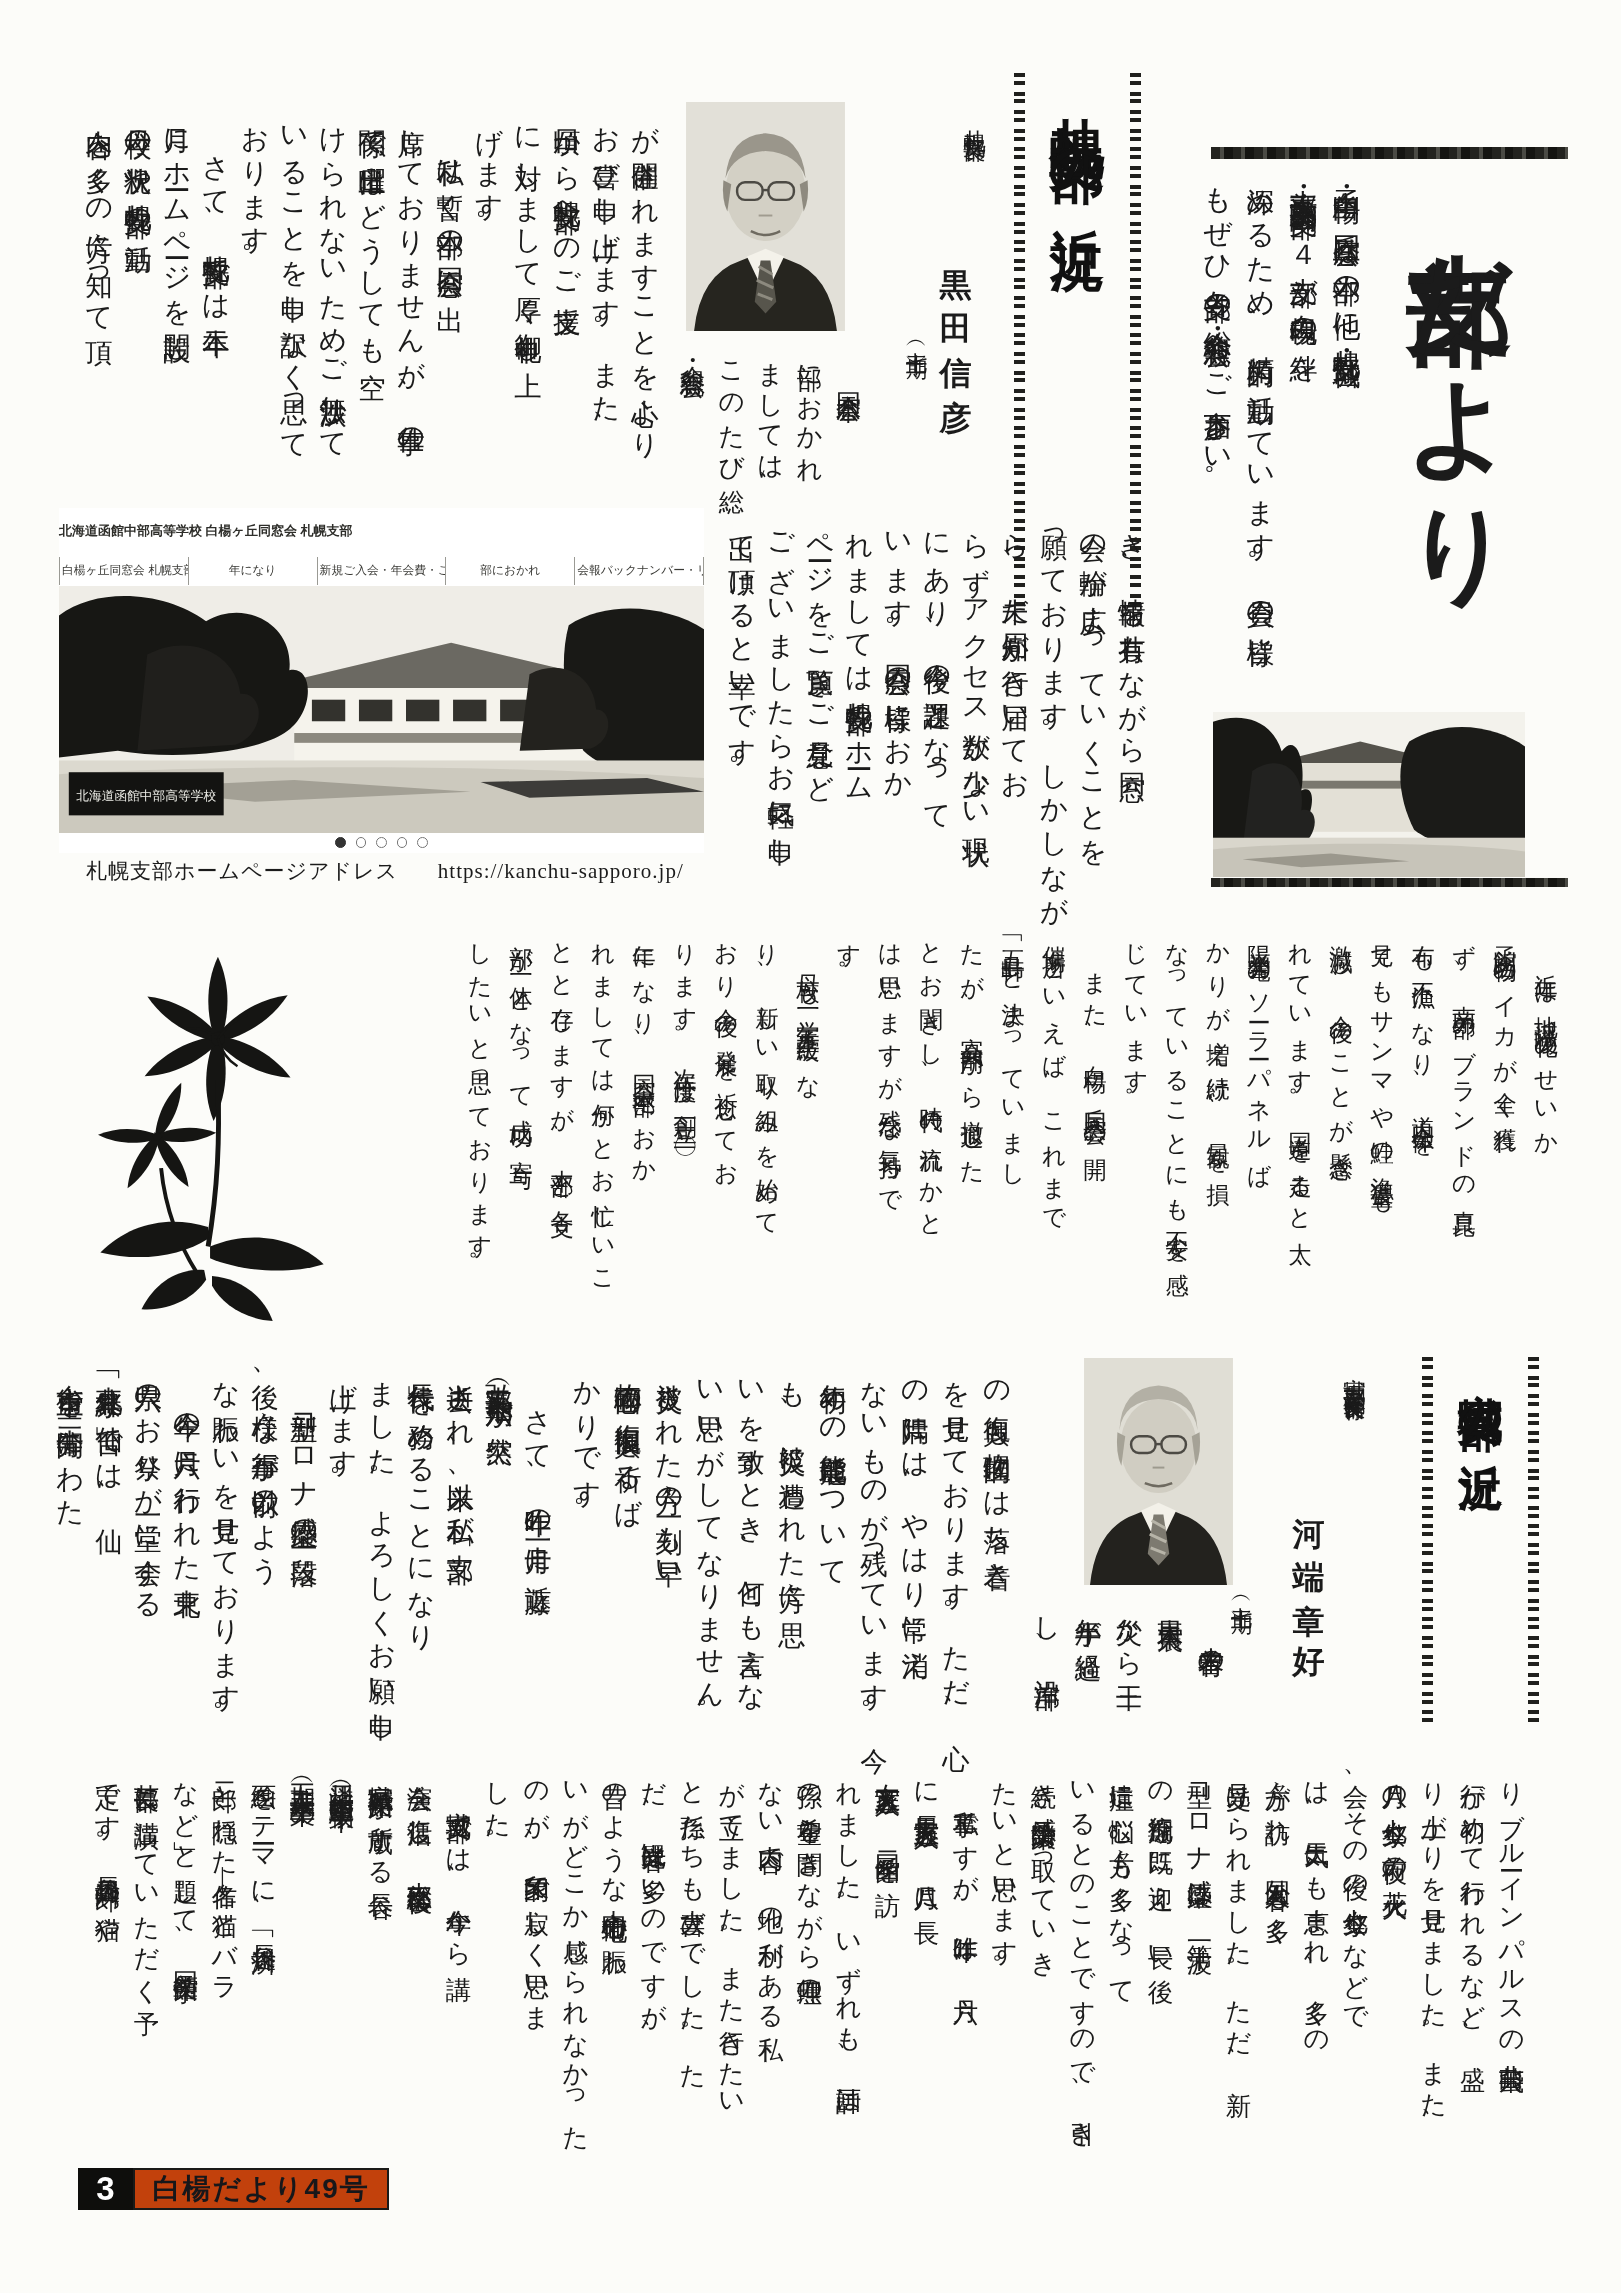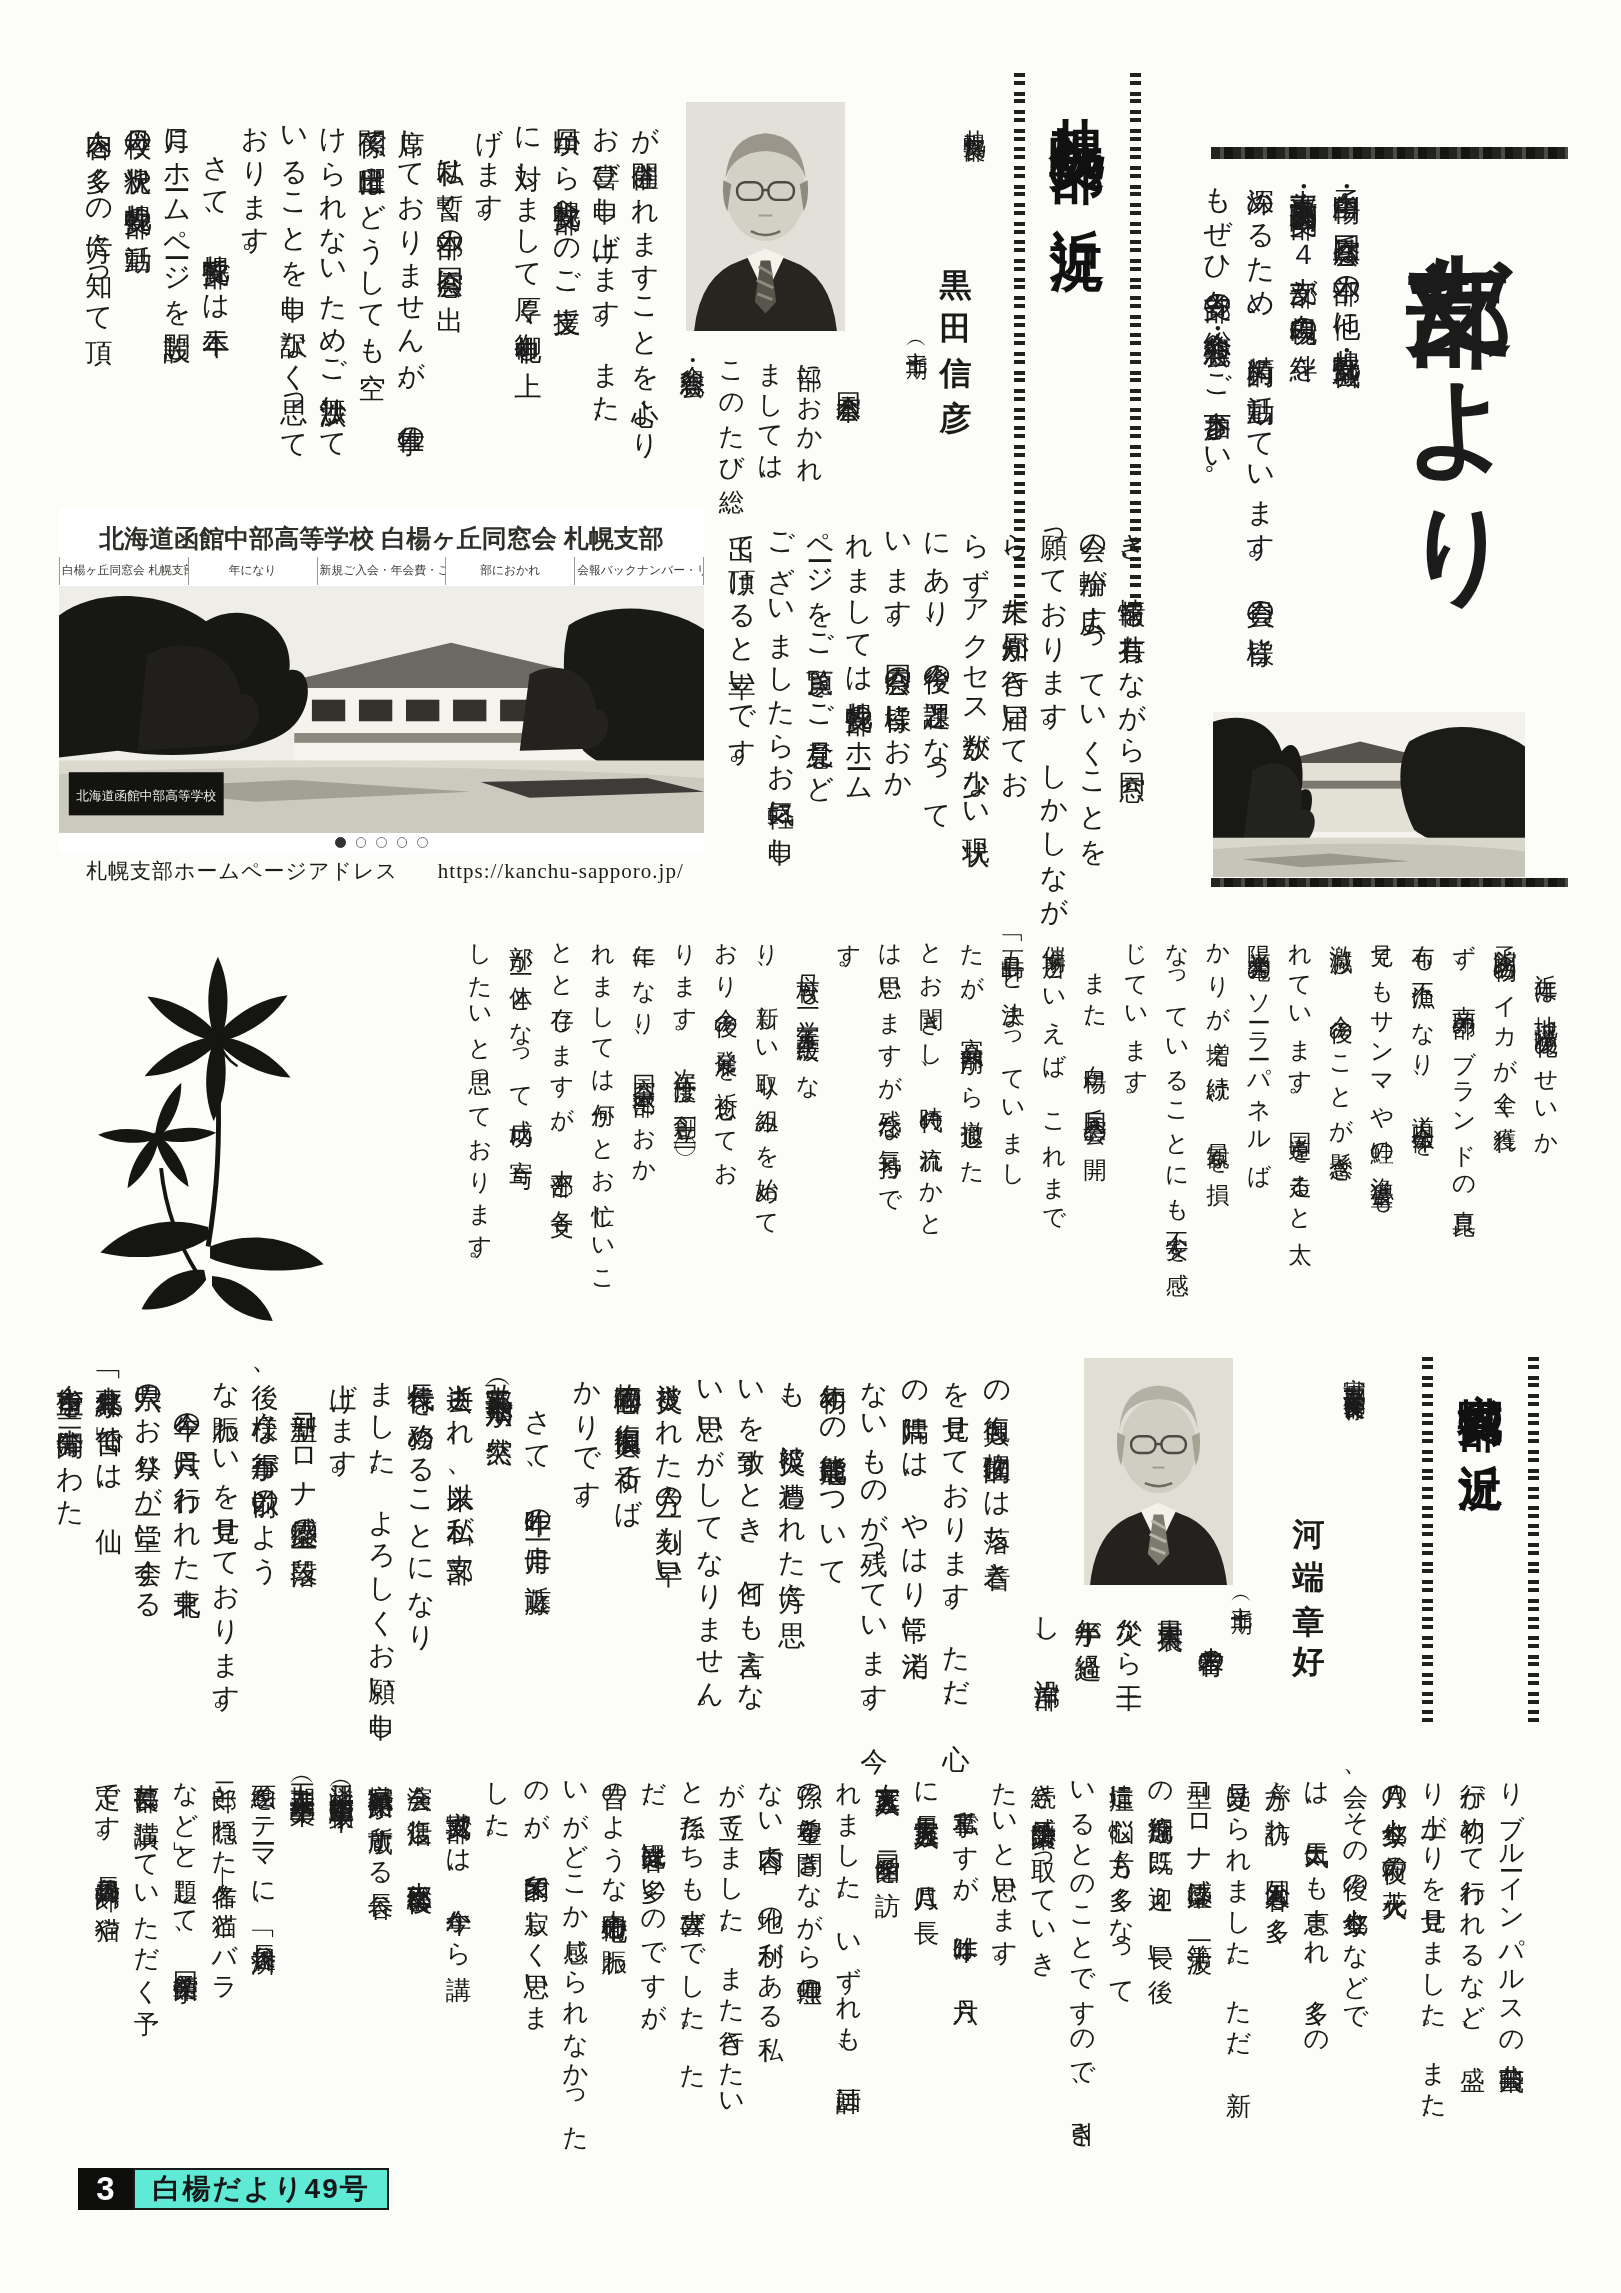--- a/index.html
+++ b/index.html
@@ -29,38 +29,38 @@
   .cohort{font-size:21.6px;letter-spacing:2px;}
   
   .b28{font-size:27.4px;line-height:39px;letter-spacing:2px;}
   .b28w42{font-size:27.4px;line-height:41px;letter-spacing:2px;}
   .band2{font-size:23.5px;line-height:41px;letter-spacing:4.9px;}
   .band4{font-size:25.5px;line-height:39px;letter-spacing:2px;}
   .pintro{font-size:25.5px;line-height:39px;letter-spacing:2px;}
   .mintro{font-size:26.5px;line-height:41px;letter-spacing:2px;}
   
   #website{position:absolute;left:59px;top:508px;width:645px;height:345px;background:#fff;}
-  #site-header{position:absolute;left:0;top:13.7px;width:100%;text-align:center;
-     font-family:"Liberation Sans","DejaVu Sans",sans-serif;font-size:25px;font-weight:700;color:#2e2e2a;}
+  #site-header{position:absolute;left:0;top:13.7px;width:100%;
+     font-family:"Liberation Sans","DejaVu Sans",sans-serif;font-size:13px;font-weight:700;color:#2e2e2a;}
   #site-nav{position:absolute;left:0;top:49px;width:100%;display:flex;justify-content:space-between;align-items:center;}
   #site-nav .nav-item{flex:1;text-align:center;font-family:"Liberation Sans","DejaVu Sans",sans-serif;
      font-size:11.8px;color:#3a3a36;padding:5.9px 2px;border-left:1px solid #9a9a94;white-space:nowrap;overflow:hidden;}
   #site-nav .nav-item:last-child{border-right:1px solid #9a9a94;}
   #site-photo{position:absolute;left:0;top:78px;width:645px;height:275px;}
   #site-dots{position:absolute;left:0;top:329px;width:100%;display:flex;justify-content:center;gap:9.8px;}
   .dot{width:8.8px;height:8.8px;border-radius:50%;border:1.5px solid #777;background:transparent;display:inline-block;}
   .dot.active{background:#333;border-color:#333;}
   #site-caption{position:absolute;left:86px;top:857px;font-size:21px;letter-spacing:1px;color:#1b1b1b;}
   
   #footer{position:absolute;left:78px;top:2168px;display:flex;align-items:stretch;
      font-family:"Liberation Sans","DejaVu Sans",sans-serif;}
   #page-num{background:#0e0e0c;color:#fff;font-weight:700;font-size:33px;width:55px;
      display:flex;align-items:center;justify-content:center;}
   #issue-label{border:2px solid #1a1a18;font-size:28px;font-weight:600;display:flex;align-items:center;
-     padding:0 17.6px;letter-spacing:2px;color:#17171a;background:#5eead4;}
+     padding:0 17.6px;letter-spacing:2px;color:#17171a;background:#c2410c;}
   svg{display:block;}
 </style>
 </head>
 <body>
 
 <div id="page">
 
   <div class="hrule" style="left:1211px;top:147px;width:357px;height:11.8px;"></div>
   <div class="hrule" style="left:1211px;top:878px;width:357px;height:8.8px;"></div>
 

